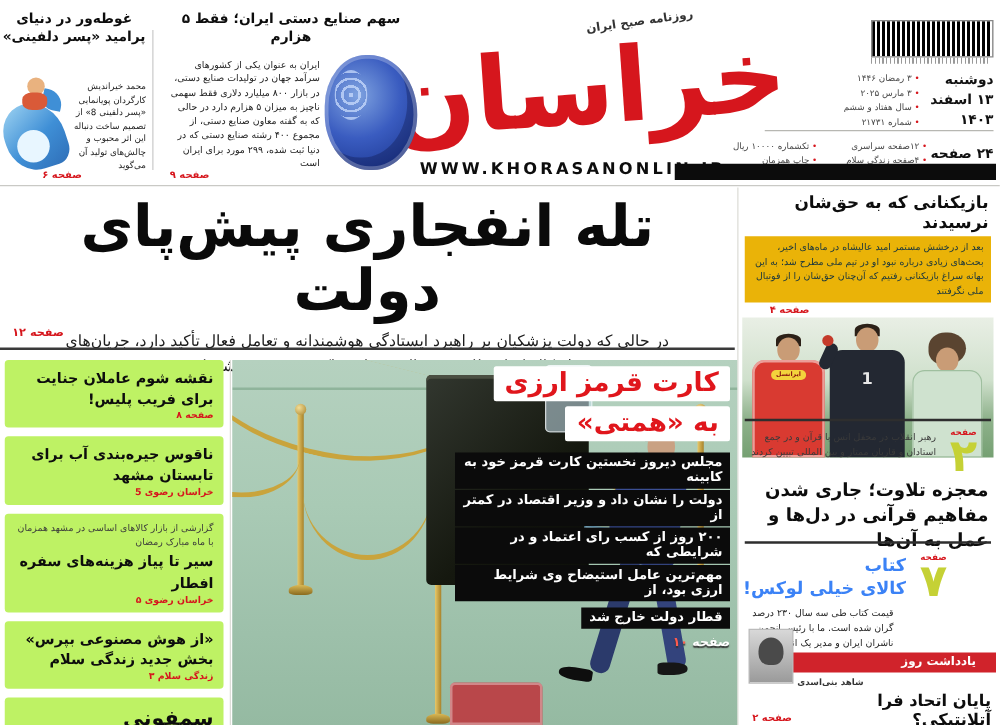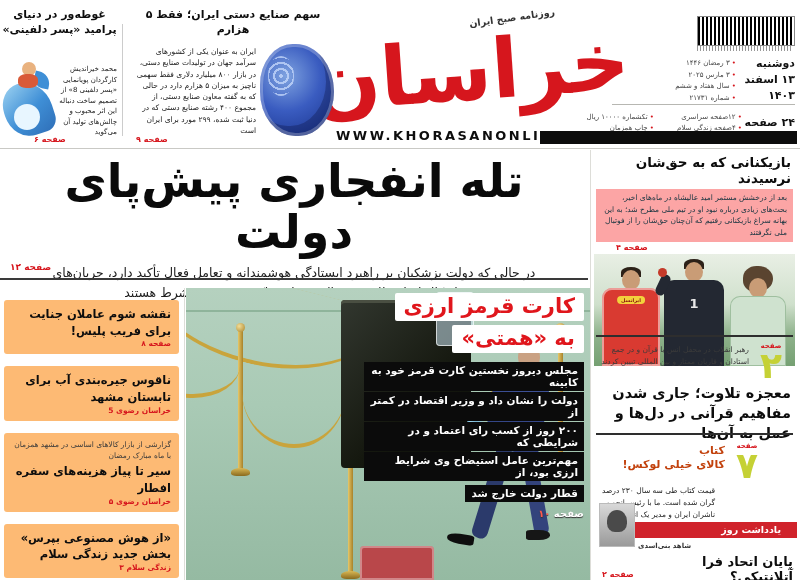--- a/index.html
+++ b/index.html
@@ -52,21 +52,21 @@
   .lead-head{font-size:46px;font-weight:bold;color:#0a0a0a;margin-top:6px;line-height:1.1;letter-spacing:-1px;}
   .lead-sub{width:500px;margin:6px auto 0;font-size:12.5px;line-height:1.55;color:#1c1c1c;}
   .lead-page{position:absolute;left:10px;bottom:8px;color:#d6161d;font-weight:bold;font-size:9px;}
   .lead-rule{position:absolute;left:0;top:278px;width:588px;height:2px;background:#3a3a3a;}
   .vline1{position:absolute;left:184px;top:288px;height:292px;width:1px;background:#ddddd8;}
   .vline2{position:absolute;left:590px;top:150px;height:430px;width:1px;background:#ddddd8;}
 
   
   .rcol{position:absolute;left:592px;top:150px;width:205px;height:532px;}
   .fb-head{font-weight:bold;font-size:13.5px;text-align:right;padding:4px 6px 2px;color:#0d0d0d;}
-  .fb-lead{background:#fca5a5;font-size:7.5px;line-height:1.55;color:#14333f;padding:3px 6px;margin:1px 4px;text-align:right;}
+  .fb-lead{background:#eab308;font-size:7.5px;line-height:1.55;color:#14333f;padding:3px 6px;margin:1px 4px;text-align:right;}
   .fb-page{color:#d6161d;font-weight:bold;font-size:8px;padding:0 0 2px 8px;text-align:left;margin-left:16px;}
   .fb-photo{position:relative;margin:0 2px;height:112px;overflow:hidden;
         background:linear-gradient(180deg,#e9efe5 0%,#cfe0cc 45%,#8fb28c 72%,#75a072 100%);}
   .pl{position:absolute;bottom:0;}
   .pl .head{position:absolute;border-radius:50%;background:#c99c76;width:18px;height:20px;top:0;left:50%;transform:translateX(-50%);}
   .pl .hair{position:absolute;top:-3px;left:50%;transform:translateX(-50%);width:20px;height:10px;border-radius:50% 50% 0 0;background:#2c2118;}
   .pl .torso{position:absolute;top:18px;left:0;right:0;bottom:0;border-radius:10px 10px 0 0;}
   .pl-red .torso{background:#d93a31;box-shadow:inset 0 0 0 2px rgba(255,255,255,.5);}
   .sponsor{position:absolute;top:26px;left:50%;transform:translateX(-50%);background:#f3d23c;color:#8a1410;
            font-size:5px;font-weight:bold;border-radius:8px;padding:1px 4px;}
@@ -80,35 +80,35 @@
   .rdiv{position:absolute;left:4px;width:197px;height:2px;background:#2e2e2e;}
   .q-block{position:absolute;left:0;top:190px;width:205px;}
   .q-row{display:flex;padding:2px 4px 0;}
   .badge{width:44px;text-align:center;flex:0 0 44px;}
   .badge .lbl{color:#d6161d;font-size:7px;font-weight:bold;}
   .badge .num{color:#c5d135;font-size:36px;font-weight:bold;line-height:.9;}
   .q-lead{flex:1;font-size:7.5px;line-height:1.55;color:#3a3a3a;text-align:right;padding-top:2px;}
   .q-head{font-weight:bold;font-size:14.5px;line-height:1.35;text-align:right;padding:2px 6px 0;color:#0d0d0d;}
   .b-block{position:absolute;left:0;top:288px;width:205px;}
   .b-row{display:flex;padding:4px 28px 0 0;}
-  .b-head{font-weight:bold;font-size:11px;line-height:1.3;text-align:right;color:#c2410c;padding-top:2px;}
+  .b-head{font-weight:bold;font-size:14px;line-height:1.3;text-align:right;color:#3b82f6;padding-top:2px;}
   .b-body{width:116px;margin:3px 82px 0 0;font-size:7.5px;line-height:1.55;color:#222;text-align:right;}
   .note{position:absolute;left:0;top:352px;width:205px;height:78px;}
   .note-bar{position:absolute;left:23px;right:0;top:20px;height:16px;background:#d0232b;color:#fff;
             font-size:9.5px;font-weight:bold;line-height:16px;text-align:right;padding-left:4px;box-sizing:border-box;padding-right:16px;}
   .note-photo{position:absolute;right:auto;left:8px;top:2px;width:34px;height:42px;
             background:linear-gradient(180deg,#d8d8d8,#9a9a9a);box-shadow:0 0 0 1px #bbb;}
   .note-photo::after{content:"";position:absolute;left:7px;top:6px;width:20px;height:22px;border-radius:50% 50% 40% 40%;background:#4a4a4a;}
   .note-name{position:absolute;left:46px;top:40px;font-size:7px;font-weight:bold;color:#333;}
   .note-head{position:absolute;right:4px;top:52px;width:150px;text-align:right;font-weight:bold;font-size:13px;color:#0d0d0d;}
   .note-page{position:absolute;left:10px;top:68px;color:#d6161d;font-weight:bold;font-size:8px;}
 
   
   .lcol{position:absolute;left:0;top:288px;width:183px;height:292px;}
-  .gbox{background:#fdba74;border-radius:3px;margin:12px 4px 7px;padding:6px 8px;position:relative;}
+  .gbox{background:#bef264;border-radius:3px;margin:0 4px 7px;padding:6px 8px;position:relative;}
   .g-title{font-weight:bold;font-size:11.5px;line-height:1.45;text-align:right;color:#0d0d0d;}
   .g-kicker{font-size:7.5px;color:#3a3a3a;line-height:1.5;text-align:right;margin-bottom:2px;}
   .g-page{color:#d6161d;font-weight:bold;font-size:7.5px;}
   .g-big{font-weight:bold;font-size:16.5px;line-height:1.3;text-align:right;color:#0d0d0d;}
 
   
   .photo{position:absolute;left:186px;top:288px;width:404px;height:292px;overflow:hidden;
          background:linear-gradient(180deg,#b5d1bf 0%,#a9cab5 40%,#9dc0aa 75%,#95baa2 100%);}
   .carpet-line{position:absolute;left:0;right:0;top:22px;height:2px;background:#8fb49b;}
   .rope-diag{position:absolute;left:-60px;top:-8px;width:260px;height:80px;border-bottom:4px solid #c9a43c;

